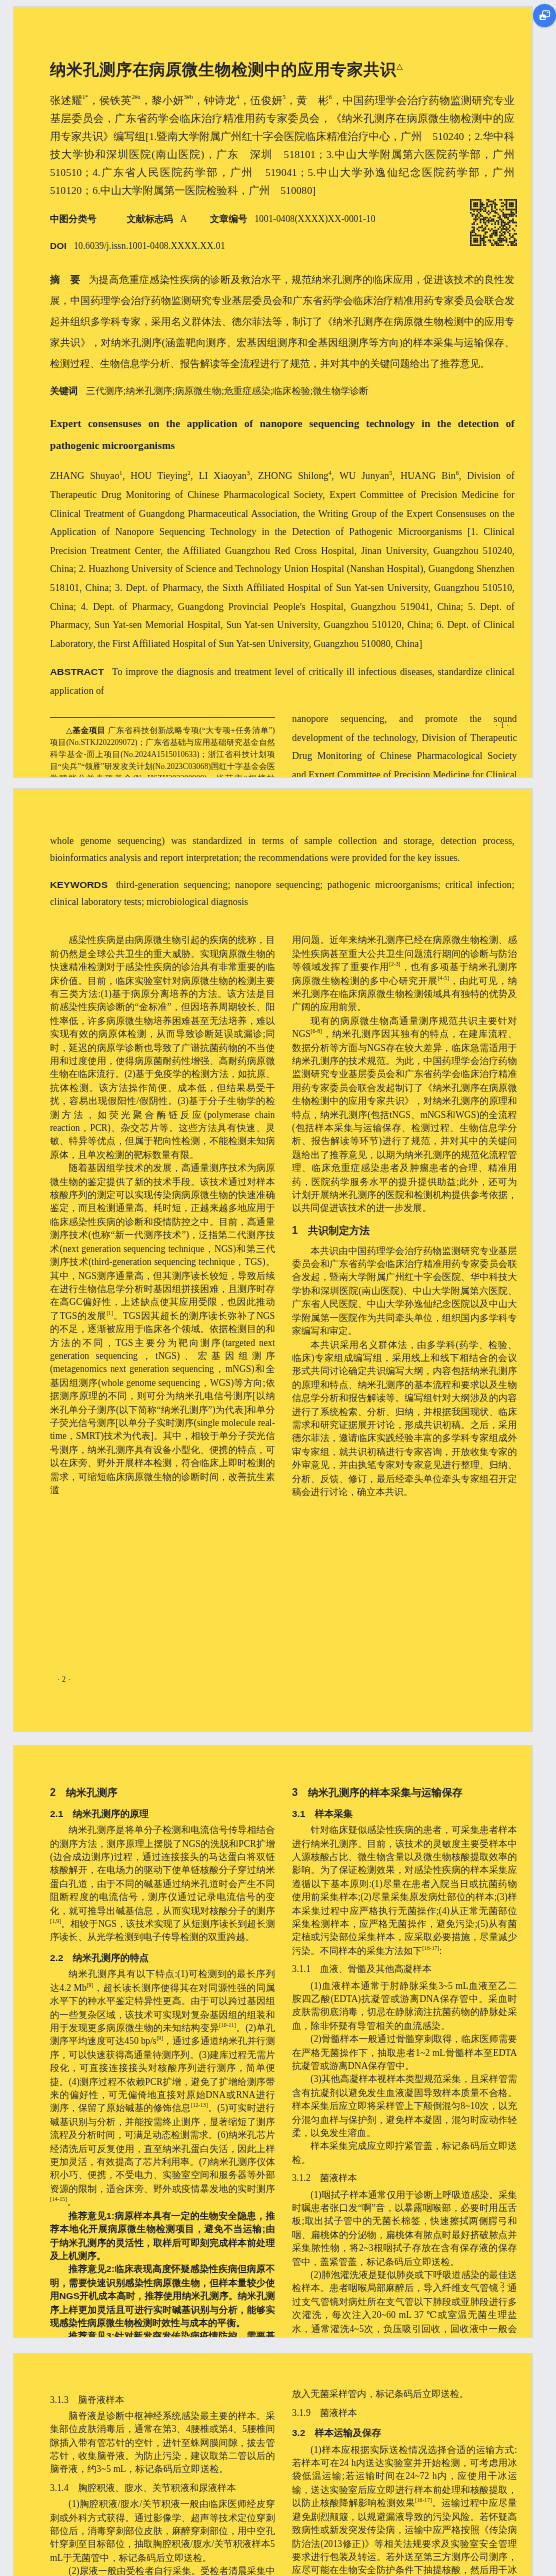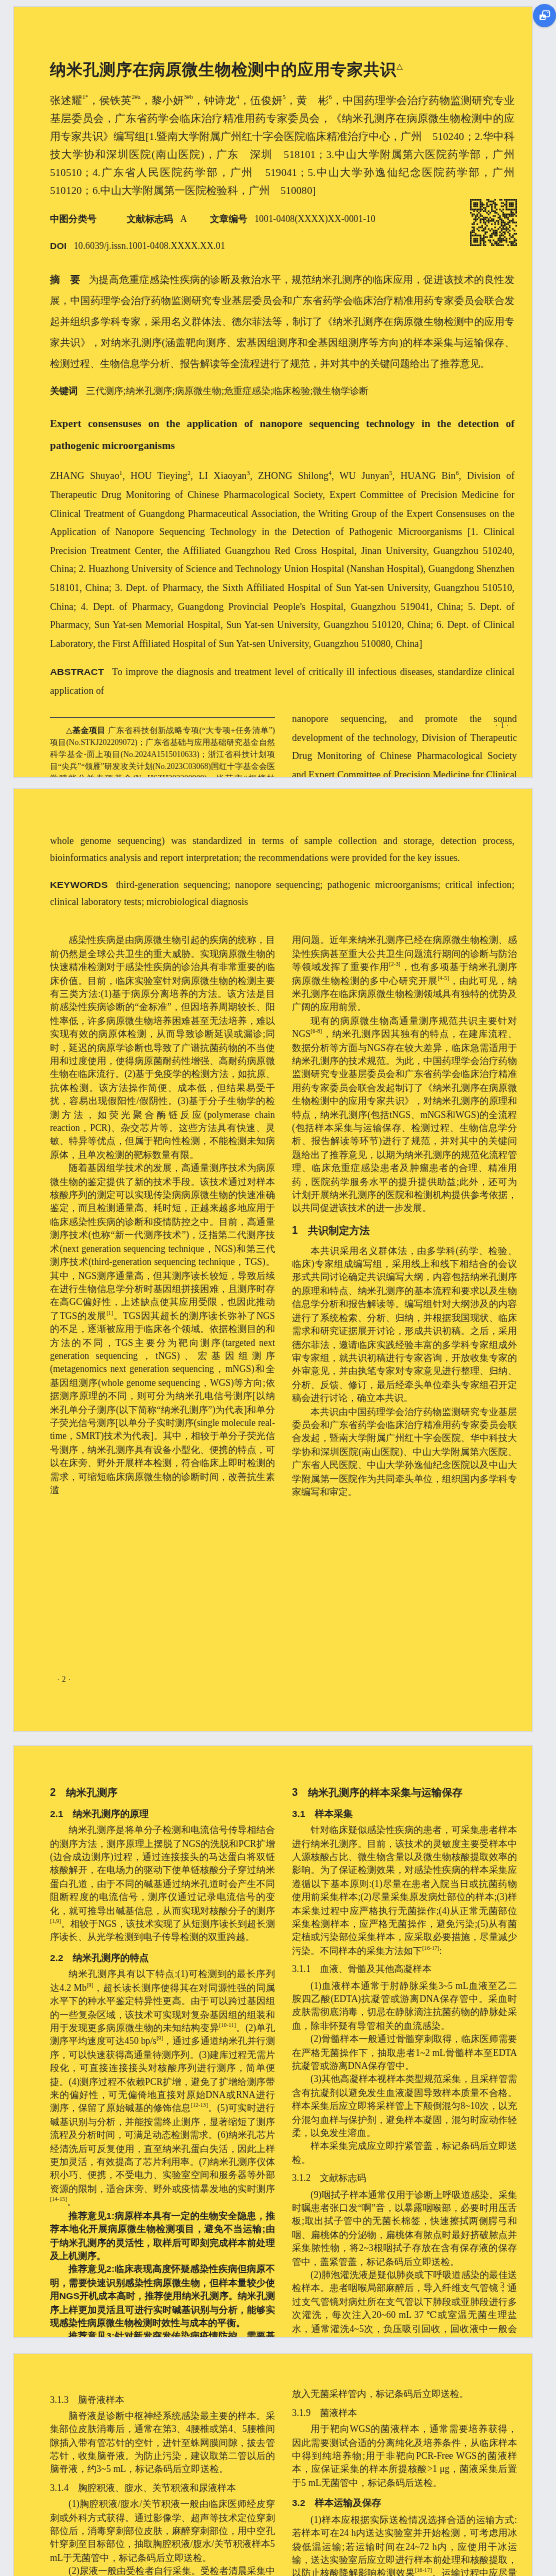--- a/index.html
+++ b/index.html
@@ -491,22 +491,22 @@
         <p class="kw-en"><b class="lbl">KEYWORDS</b>third-generation sequencing; nanopore sequencing; pathogenic microorganisms; critical infection; clinical laboratory tests; microbiological diagnosis</p>
         <div class="twocol" style="margin-top: 24px;">
           <div class="col">
             <p class="para">感染性疾病是由病原微生物引起的疾病的统称，目前仍然是全球公共卫生的重大威胁。实现病原微生物的快速精准检测对于感染性疾病的诊治具有非常重要的临床价值。目前，临床实验室针对病原微生物的检测主要有三类方法:(1)基于病原分离培养的方法。该方法是目前感染性疾病诊断的“金标准”，但因培养周期较长、阳性率低，许多病原微生物培养困难甚至无法培养，难以实现有效的病原体检测，从而导致诊断延误或漏诊;同时，延迟的病原学诊断也导致了广谱抗菌药物的不当使用和过度使用，使得病原菌耐药性增强、高耐药病原微生物在临床流行。(2)基于免疫学的检测方法，如抗原、抗体检测。该方法操作简便、成本低，但结果易受干扰，容易出现假阳性/假阴性。(3)基于分子生物学的检测方法，如荧光聚合酶链反应(polymerase chain reaction，PCR)、杂交芯片等。这些方法具有快速、灵敏、特异等优点，但属于靶向性检测，不能检测未知病原体，且单次检测的靶标数量有限。</p>
             <p class="para">随着基因组学技术的发展，高通量测序技术为病原微生物的鉴定提供了新的技术手段。该技术通过对样本核酸序列的测定可以实现传染病病原微生物的快速准确鉴定，而且检测通量高、耗时短，正越来越多地应用于临床感染性疾病的诊断和疫情防控之中。目前，高通量测序技术(也称“新一代测序技术”)，泛指第二代测序技术(next generation sequencing technique，NGS)和第三代测序技术(third-generation sequencing technique，TGS)。其中，NGS测序通量高，但其测序读长较短，导致后续在进行生物信息学分析时基因组拼接困难，且测序时存在高GC偏好性，上述缺点使其应用受限，也因此推动了TGS的发展<sup>[1]</sup>。TGS因其超长的测序读长弥补了NGS的不足，逐渐被应用于临床各个领域。依据检测目的和方法的不同，TGS主要分为靶向测序(targeted next generation sequencing，tNGS)、宏基因组测序(metagenomics next generation sequencing，mNGS)和全基因组测序(whole genome sequencing，WGS)等方向;依据测序原理的不同，则可分为纳米孔电信号测序[以纳米孔单分子测序(以下简称“纳米孔测序”)为代表]和单分子荧光信号测序[以单分子实时测序(single molecule real-time，SMRT)技术为代表]。其中，相较于单分子荧光信号测序，纳米孔测序具有设备小型化、便携的特点，可以在床旁、野外开展样本检测，符合临床上即时检测的需求，可缩短临床病原微生物的诊断时间，改善抗生素滥</p>
           </div>
           <div class="col">
             <p class="para pc">用问题。近年来纳米孔测序已经在病原微生物检测、感染性疾病甚至重大公共卫生问题流行期间的诊断与防治等领域发挥了重要作用<sup>[2-3]</sup>，也有多项基于纳米孔测序病原微生物检测的多中心研究开展<sup>[4-5]</sup>，由此可见，纳米孔测序在临床病原微生物检测领域具有独特的优势及广阔的应用前景。</p>
             <p class="para">现有的病原微生物高通量测序规范共识主要针对NGS<sup>[6-8]</sup>，纳米孔测序因其独有的特点，在建库流程、数据分析等方面与NGS存在较大差异，临床急需适用于纳米孔测序的技术规范。为此，中国药理学会治疗药物监测研究专业基层委员会和广东省药学会临床治疗精准用药专家委员会联合发起制订了《纳米孔测序在病原微生物检测中的应用专家共识》，对纳米孔测序的原理和特点，纳米孔测序(包括tNGS、mNGS和WGS)的全流程(包括样本采集与运输保存、检测过程、生物信息学分析、报告解读等环节)进行了规范，并对其中的关键问题给出了推荐意见，以期为纳米孔测序的规范化流程管理、临床危重症感染患者及肿瘤患者的合理、精准用药，医院药学服务水平的提升提供助益;此外，还可为计划开展纳米孔测序的医院和检测机构提供参考依据，以共同促进该技术的进一步发展。</p>
             <div class="h1">1　共识制定方法</div>
+            <p class="para">本共识由中国药理学会治疗药物监测研究专业基层委员会和广东省药学会临床治疗精准用药专家委员会联合发起，暨南大学附属广州红十字会医院、华中科技大学协和深圳医院(南山医院)、中山大学附属第六医院、广东省人民医院、中山大学孙逸仙纪念医院以及中山大学附属第一医院作为共同牵头单位，组织国内多学科专家编写和审定。</p>
             <p class="para">本共识采用名义群体法，由多学科(药学、检验、临床)专家组成编写组，采用线上和线下相结合的会议形式共同讨论确定共识编写大纲，内容包括纳米孔测序的原理和特点、纳米孔测序的基本流程和要求以及生物信息学分析和报告解读等。编写组针对大纲涉及的内容进行了系统检索、分析、归纳，并根据我国现状、临床需求和研究证据展开讨论，形成共识初稿。之后，采用德尔菲法，邀请临床实践经验丰富的多学科专家组成外审专家组，就共识初稿进行专家咨询，开放收集专家的外审意见，并由执笔专家对专家意见进行整理、归纳、分析、反馈、修订，最后经牵头单位牵头专家组召开定稿会进行讨论，确立本共识。</p>
-            <p class="para">本共识由中国药理学会治疗药物监测研究专业基层委员会和广东省药学会临床治疗精准用药专家委员会联合发起，暨南大学附属广州红十字会医院、华中科技大学协和深圳医院(南山医院)、中山大学附属第六医院、广东省人民医院、中山大学孙逸仙纪念医院以及中山大学附属第一医院作为共同牵头单位，组织国内多学科专家编写和审定。</p>
           </div>
         </div>
         <span class="pageno left">· 2 ·</span>
       </section>
       <section class="page page-3">
         <div class="twocol" style="margin-top: 32px;">
           <div class="col">
             <div class="h1">2　纳米孔测序</div>
             <div class="h2">2.1　纳米孔测序的原理</div>
             <p class="para">纳米孔测序是将单分子检测和电流信号传导相结合的测序方法，测序原理上摆脱了NGS的洗脱和PCR扩增(边合成边测序)过程，通过连接接头的马达蛋白将双链核酸解开，在电场力的驱动下使单链核酸分子穿过纳米蛋白孔道，由于不同的碱基通过纳米孔道时会产生不同阻断程度的电流信号，测序仪通过记录电流信号的变化，就可推导出碱基信息，从而实现对核酸分子的测序<sup>[1,9]</sup>。相较于NGS，该技术实现了从短测序读长到超长测序读长、从光学检测到电子传导检测的双重跨越。</p>
@@ -519,41 +519,40 @@
           </div>
           <div class="col">
             <div class="h1">3　纳米孔测序的样本采集与运输保存</div>
             <div class="h2">3.1　样本采集</div>
             <p class="para">针对临床疑似感染性疾病的患者，可采集患者样本进行纳米孔测序。目前，该技术的灵敏度主要受样本中人源核酸占比、微生物含量以及微生物核酸提取效率的影响。为了保证检测效果，对感染性疾病的样本采集应遵循以下基本原则:(1)尽量在患者入院当日或抗菌药物使用前采集样本;(2)尽量采集原发病灶部位的样本;(3)样本采集过程中应严格执行无菌操作;(4)从正常无菌部位采集检测样本，应严格无菌操作，避免污染;(5)从有菌定植或污染部位采集样本，应采取必要措施，尽量减少污染。不同样本的采集方法如下<sup>[16-17]</sup>:</p>
             <div class="h3">3.1.1　血液、骨髓及其他高凝样本</div>
             <p class="para">(1)血液样本通常于肘静脉采集3~5 mL血液至乙二胺四乙酸(EDTA)抗凝管或游离DNA保存管中。采血时皮肤需彻底消毒，切忌在静脉滴注抗菌药物的静脉处采血，除非怀疑有导管相关的血流感染。</p>
             <p class="para">(2)骨髓样本一般通过骨髓穿刺取得，临床医师需要在严格无菌操作下，抽取患者1~2 mL骨髓样本至EDTA抗凝管或游离DNA保存管中。</p>
             <p class="para">(3)其他高凝样本视样本类型规范采集，且采样管需含有抗凝剂以避免发生血液凝固导致样本质量不合格。样本采集后应立即将采样管上下颠倒混匀8~10次，以充分混匀血样与保护剂，避免样本凝固，混匀时应动作轻柔，以免发生溶血。</p>
             <p class="para">样本采集完成应立即拧紧管盖，标记条码后立即送检。</p>
-            <div class="h3">3.1.2　文献标志码</div>
-            <p class="para">(9)咽拭子样本通常仅用于诊断上呼吸道感染。采集时嘱患者张口发“啊”音，以暴露咽喉部，必要时用压舌板;取出拭子管中的无菌长棉签，快速擦拭两侧腭弓和咽、扁桃体的分泌物，扁桃体有脓点时最好挤破脓点并采集脓性物，将2~3根咽拭子存放在含有保存液的保存管中，盖紧管盖，标记条码后立即送检。</p>
+            <div class="h3">3.1.2　菌液样本</div>
+            <p class="para">(1)咽拭子样本通常仅用于诊断上呼吸道感染。采集时嘱患者张口发“啊”音，以暴露咽喉部，必要时用压舌板;取出拭子管中的无菌长棉签，快速擦拭两侧腭弓和咽、扁桃体的分泌物，扁桃体有脓点时最好挤破脓点并采集脓性物，将2~3根咽拭子存放在含有保存液的保存管中，盖紧管盖，标记条码后立即送检。</p>
             <p class="para">(2)肺泡灌洗液是疑似肺炎或下呼吸道感染的最佳送检样本。患者咽喉局部麻醉后，导入纤维支气管镜，通过支气管镜对病灶所在支气管以下肺段或亚肺段进行多次灌洗，每次注入20~60 mL 37 ℃或室温无菌生理盐水，通常灌洗4~5次，负压吸引回收，回收液中一般会包含约10 mL支气管末梢和肺泡中的分泌物;弃去首管可能被污染的样本，收集第二管，标记条码后立即送检。</p>
             <p class="para">(3)痰样本主要用于下呼吸道感染的辅助诊断。在医护人员的指导下，患者需用清水或生理盐水漱口2~3次，有假牙者应先取下假牙，再用力咳出深部痰液3~5 mL于无菌杯内，勿留取唾液和鼻咽腔分泌物;若无法自行咳痰，可通过吸痰器从气道采集，盖好并拧紧杯盖，标记条码后立即送检。</p>
           </div>
         </div>
         <span class="pageno right">· 3 ·</span>
       </section>
       <section class="page page-4">
         <div class="twocol" style="margin-top: 34px;">
           <div class="col">
             <div class="h3">3.1.3　脑脊液样本</div>
             <p class="para">脑脊液是诊断中枢神经系统感染最主要的样本。采集部位皮肤消毒后，通常在第3、4腰椎或第4、5腰椎间隙插入带有管芯针的空针，进针至蛛网膜间隙，拔去管芯针，收集脑脊液。为防止污染，建议取第二管以后的脑脊液，约3~5 mL，标记条码后立即送检。</p>
             <div class="h3">3.1.4　胸腔积液、腹水、关节积液和尿液样本</div>
             <p class="para">(1)胸腔积液/腹水/关节积液一般由临床医师经皮穿刺或外科方式获得。通过影像学、超声等技术定位穿刺部位后，消毒穿刺部位皮肤，麻醉穿刺部位，用中空孔针穿刺至目标部位，抽取胸腔积液/腹水/关节积液样本5 mL于无菌管中，标记条码后立即送检。</p>
             <p class="para">(2)尿液一般由受检者自行采集。受检者清晨采集中段尿样本5 mL于无菌采样管中，标记条码后立即送检。</p>
           </div>
           <div class="col">
             <p class="para pc">放入无菌采样管内，标记条码后立即送检。</p>
             <div class="h3">3.1.9　菌液样本</div>
-            <p class="para">用于靶向WGS的菌液样本，通常需要培养获得，因此需要测试合适的分离纯化及培养条件，从临床样本中得到纯培养物;用于非靶向PCR-Free WGS的菌液样本，应保证采集的样本所提核酸&gt;1 μg，菌液采集后置于5 mL无菌管中，标记条码后送检。</p>
             <div class="h2">3.2　样本运输及保存</div>
             <p class="para">(1)样本应根据实际送检情况选择合适的运输方式:若样本可在24 h内送达实验室并开始检测，可考虑用冰袋低温运输;若运输时间在24~72 h内，应使用干冰运输，送达实验室后应立即进行样本前处理和核酸提取，以防止核酸降解影响检测效果<sup>[16-17]</sup>。运输过程中应尽量避免剧烈颠簸，以规避漏液导致的污染风险。若怀疑高致病性或新发突发传染病，运输中应严格按照《传染病防治法(2013修正)》等相关法规要求及实验室安全管理要求进行包装及转运。若外送至第三方测序公司测序，应尽可能在生物安全防护条件下抽提核酸，然后用干冰运输。</p>
           </div>
         </div>
       </section>
     </div>
 
   <button class="fab" title="">
     <svg width="13.4" height="13.4" viewBox="0 0 26 26">
       <rect x="9" y="3.5" width="13.5" height="11.5" rx="2.4" fill="none" stroke="#ffffff" stroke-width="2"></rect>

